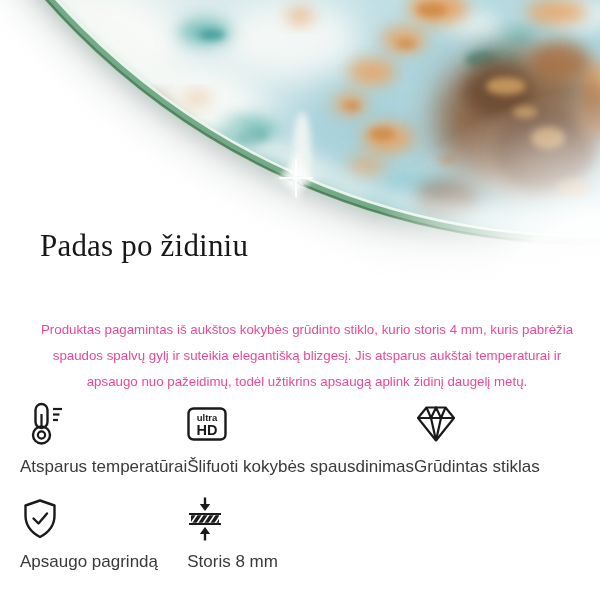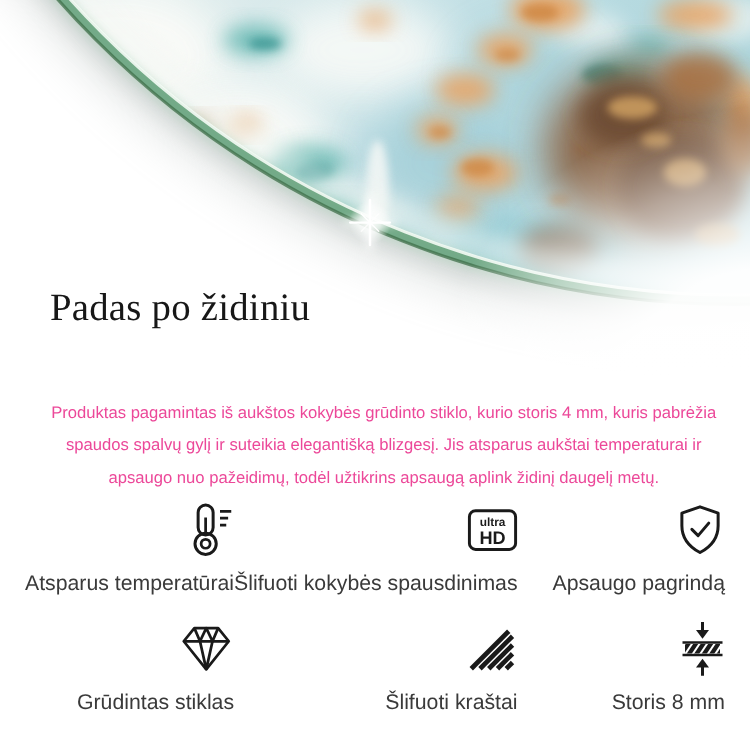--- a/index.html
+++ b/index.html
@@ -18,21 +18,21 @@
   }
   .heading span{display:block;}
   .desc{
     position:absolute;left:40px;top:304px;width:534px;z-index:2;
     font-size:13.3px;line-height:26px;color:#ec4899;text-align:center;
   }
   .features{
     position:absolute;left:20px;top:400px;width:560px;z-index:2;
     display:grid;grid-template-columns:repeat(3,1fr);row-gap:18px;
   }
-  .feature{display:flex;flex-direction:column;align-items:flex-end;gap:9px;}
+  .feature{display:flex;flex-direction:column;align-items:flex-start;gap:9px;}
   .icon-box{height:48px;display:flex;align-items:center;justify-content:center;}
   .feature-label{font-size:17px;color:#3a3a3a;white-space:nowrap;}
   .icon-box svg{display:block;}
   .uhd-small{font-weight:700;font-size:9.5px;font-family:"Liberation Sans","DejaVu Sans",sans-serif;}
   .uhd-big{font-weight:800;font-size:14.5px;font-family:"Liberation Sans","DejaVu Sans",sans-serif;}
 </style>
 </head>
 <body>
 
 <svg class="hero" viewBox="0 0 600 300" width="600" height="300" aria-hidden="true">
@@ -185,52 +185,40 @@
         <rect x="1.5" y="1.5" width="37" height="31" rx="5" fill="none" stroke="#1a1a1a" stroke-width="2.4"></rect>
         <text class="uhd-small" x="20" y="13.5" text-anchor="middle" fill="#1a1a1a">ultra</text>
         <text class="uhd-big" x="20" y="28" text-anchor="middle" fill="#1a1a1a">HD</text>
       </svg>
     </span>
     <div class="feature-label">Šlifuoti kokybės spausdinimas</div>
   </div>
 
   <div class="feature">
     <span class="icon-box">
-      <svg width="40" height="42" viewBox="0 0 40 42" fill="none" stroke="#1a1a1a" stroke-linejoin="round" stroke-linecap="round">
-        <path d="M20 2.5 L34.5 7.5 V17.5 C34.5 27.5 28.5 34.5 20 39 C11.5 34.5 5.5 27.5 5.5 17.5 V7.5 Z" stroke-width="2.4"></path>
-        <path d="M13.5 20.5 L18.5 25.5 L27 15.5" stroke-width="2.4"></path>
-      </svg>
-    </span>
-    <div class="feature-label">Apsaugo pagrindą</div>
-  </div>
-
-  <div class="feature">
-    <span class="icon-box">
       <svg width="44" height="40" viewBox="0 0 44 40" fill="none" stroke="#1a1a1a" stroke-width="2.2" stroke-linejoin="round">
         <path d="M4 14 L12.5 3.5 H31.5 L40 14 L22 36.5 Z"></path>
         <path d="M4 14 H40"></path>
         <path d="M12.5 3.5 L17 14 L22 3.5 L27 14 L31.5 3.5"></path>
         <path d="M17 14 L22 36.5 M27 14 L22 36.5"></path>
       </svg>
     </span>
     <div class="feature-label">Grūdintas stiklas</div>
   </div>
 
   <div class="feature">
     <span class="icon-box">
-      <svg width="40" height="36" viewBox="0 0 40 36" stroke="#1a1a1a" stroke-width="3.8">
-        <line x1="3" y1="34" x2="33" y2="4"></line>
-        <line x1="10" y1="34" x2="36" y2="8"></line>
-        <line x1="17" y1="34" x2="36" y2="15"></line>
-        <line x1="24" y1="34" x2="36" y2="22"></line>
-        <line x1="31" y1="34" x2="36" y2="29"></line>
-      </svg>
-    </span>
-    <div class="feature-label">Šlifuoti kraštai</div>
-  </div>
+      <svg width="40" height="42" viewBox="0 0 40 42" fill="none" stroke="#1a1a1a" stroke-linejoin="round" stroke-linecap="round">
+        <path d="M20 2.5 L34.5 7.5 V17.5 C34.5 27.5 28.5 34.5 20 39 C11.5 34.5 5.5 27.5 5.5 17.5 V7.5 Z" stroke-width="2.4"></path>
+        <path d="M13.5 20.5 L18.5 25.5 L27 15.5" stroke-width="2.4"></path>
+      </svg>
+    </span>
+    <div class="feature-label">Apsaugo pagrindą</div>
+  </div>
+
 
   <div class="feature">
     <span class="icon-box">
       <svg width="36" height="46" viewBox="0 0 36 46">
         <line x1="18" y1="1.5" x2="18" y2="9" stroke="#1a1a1a" stroke-width="2.4"></line>
         <polygon points="12.8,8 23.2,8 18,15" fill="#1a1a1a"></polygon>
         <line x1="2" y1="18" x2="34" y2="18" stroke="#1a1a1a" stroke-width="2"></line>
         <line x1="2" y1="28" x2="34" y2="28" stroke="#1a1a1a" stroke-width="2"></line>
         <g stroke="#1a1a1a" stroke-width="3.4" clip-path="url(#barClip)">
           <line x1="0" y1="29" x2="8" y2="17"></line>

